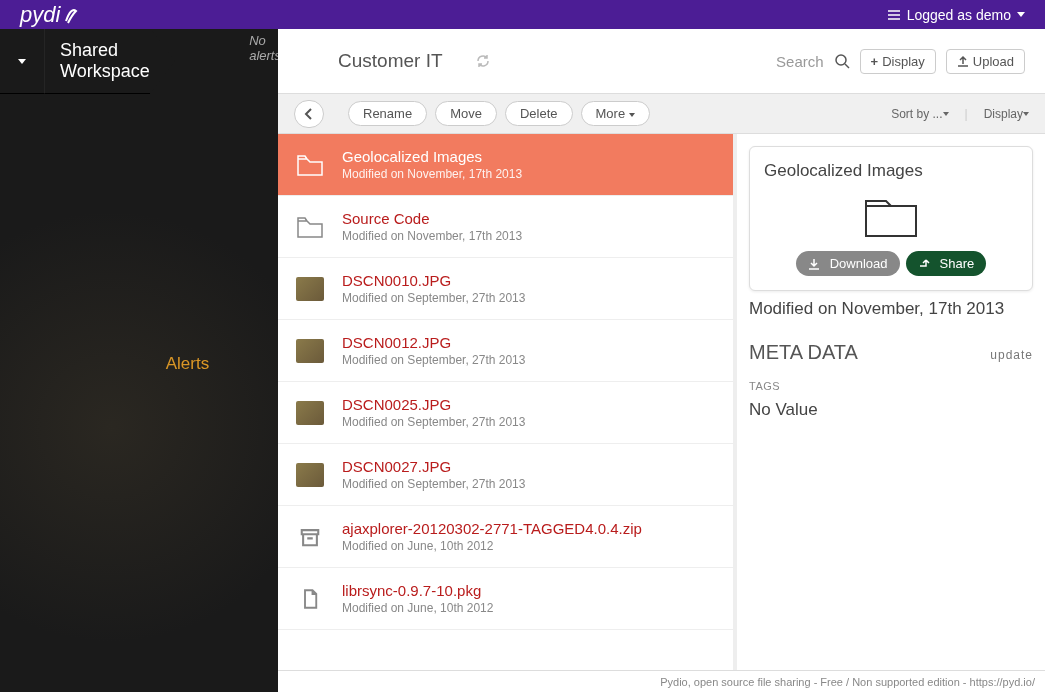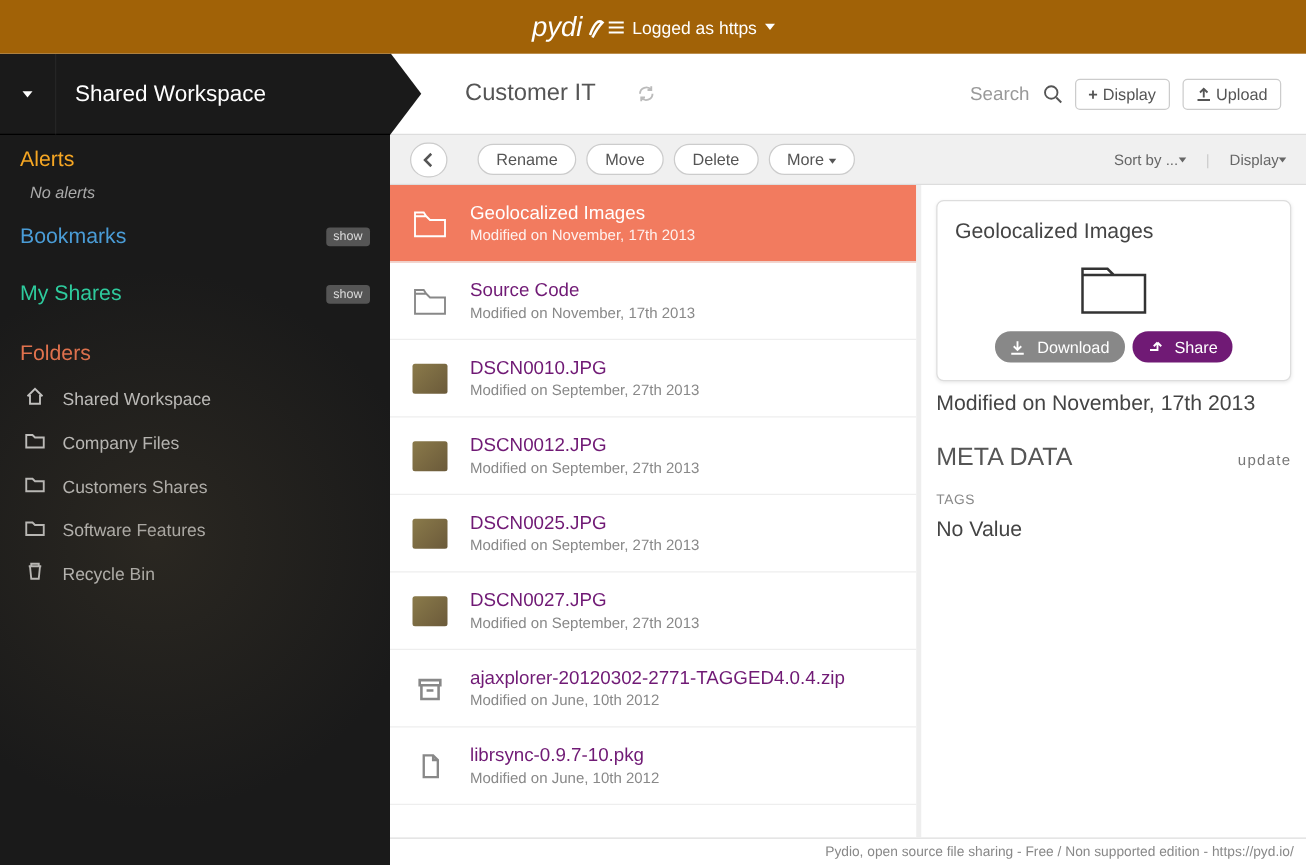--- a/index.html
+++ b/index.html
@@ -1,22 +1,22 @@
 <!DOCTYPE html>
 <html><head>
 <meta charset="utf-8">
 <style>
 * { margin: 0; padding: 0; box-sizing: border-box; font-family: -apple-system, BlinkMacSystemFont, "Segoe UI", Arial, sans-serif; }
 body { width: 1045px; height: 692px; overflow: hidden; display: flex; flex-direction: column; }
-.topbar { background: #a16207; height: 43px; display: flex; align-items: center; justify-content: center; padding: 0 20px; }
+.topbar { background: #4c1d95; height: 29px; display: flex; align-items: center; justify-content: space-between; padding: 0 20px; }
 .logo { color: #fff; font-size: 22px; font-style: italic; font-weight: 300; display: flex; align-items: center; }
 .logo svg { margin-left: 2px; }
 .user-area { color: #fff; font-size: 14px; display: flex; align-items: center; gap: 6px; }
 .app-body { flex: 1; display: flex; overflow: hidden; position: relative; }
-.sidebar { width: 312px; background: #1a1a1a; color: #999; display: flex; flex-direction: column; position: relative; }
+.sidebar { width: 278px; background: #1a1a1a; color: #999; display: flex; position: relative; }
 .sidebar::before { content:""; position:absolute; inset:0; background: radial-gradient(circle at 40% 60%, rgba(80,70,50,0.3), transparent 50%); pointer-events:none;}
 .ws-header { height: 65px; display: flex; align-items: center; border-bottom: 1px solid #000; position:relative; }
 .ws-dd { width: 45px; height: 65px; display:flex; align-items:center; justify-content:center; border-right: 1px solid rgba(255,255,255,0.05); }
 .ws-title { color: #fff; font-size: 18px; padding-left: 15px; flex:1; }
 .ws-arrow { position:absolute; right:-25px; top:50%; transform:translateY(-50%); width:0; height:0; border-top:33px solid transparent; border-bottom:33px solid transparent; border-left:25px solid #1a1a1a; z-index:5;}
 .sb-section { padding: 10px 16px 4px; display:flex; justify-content:space-between; align-items:center; }
 .sb-title { font-size: 17px; }
 .sb-alerts .sb-title { color: #f5a623; }
 .sb-book .sb-title { color: #4a9cd6; }
 .sb-shares .sb-title { color: #2ecc9e; }
@@ -38,31 +38,31 @@
 .tb-back { width:30px; height:28px; background:#fff; border:1px solid #ccc; border-radius:14px; display:flex; align-items:center; justify-content:center; }
 .tb-pill { background:#fff; border:1px solid #ccc; border-radius:14px; padding: 4px 14px; font-size:13px; color:#555; }
 .tb-right { font-size:12px; color:#666; display:flex; gap:12px; }
 .content-row { flex:1; display:flex; overflow:hidden; }
 .file-list { flex:1; overflow-y:auto; border-right: 4px solid #eee;}
 .file-row { display:flex; align-items:center; padding: 14px 18px; border-bottom:1px solid #eee; gap:18px; }
 .file-row.selected { background: #f27b5f; color:#fff; }
 .file-row.selected .fmeta { color: rgba(255,255,255,0.9); }
 .fthumb { width:28px; height:24px; display:flex; align-items:center; justify-content:center; flex-shrink:0; }
 .fthumb.img { background: linear-gradient(135deg,#8a7a4a,#6b5a3a); border-radius:2px; }
-.fname { font-size:15px; color:#701a75; }
+.fname { font-size:15px; color:#b91c1c; }
 .file-row.selected .fname { color:#fff; }
 .fmeta { font-size:12px; color:#888; margin-top:2px; }
 .detail { width:308px; padding: 12px; display:flex; flex-direction:column; gap:8px; font-size:14px; color:#555; }
 .detail-card { background:#fff; border:1px solid #ddd; border-radius:6px; padding:14px; display:flex; flex-direction:column; align-items:center; gap:10px; box-shadow: 0 1px 3px rgba(0,0,0,0.08);}
 .detail-title { font-size:17px; color:#444; align-self:flex-start;}
 .folder-big { width:60px; height:50px; }
 .dbtns { display:flex; gap:6px; }
 .dbtn { border:none; border-radius:14px; padding:5px 12px; font-size:13px; color:#fff; display:flex; align-items:center; gap:10px; }
 .dbtn.gray { background:#888; }
-.dbtn.green { background:#701a75; }
+.dbtn.green { background:#14532d; }
 .meta-lbl { font-size:11px; color:#888; letter-spacing:0.5px; margin-top:8px;}
 .meta-val { font-size:17px; color:#444; }
 .meta-head { font-size:20px; color:#555; font-weight:300; display:flex; justify-content:space-between; align-items:baseline; margin-top:14px;}
 .update-link { font-size:12px; color:#777; letter-spacing:1px; }
 .footer { height: 22px; background:#fff; border-top:1px solid #ddd; font-size:11px; color:#888; display:flex; align-items:center; justify-content:flex-end; padding:0 10px; }
 .caret-down{ display:inline-block; width:0;height:0;border-left:4px solid transparent;border-right:4px solid transparent;border-top:5px solid currentColor; vertical-align:middle;}
 .caret-down.sm { border-left-width:3px; border-right-width:3px; border-top-width:4px;}
 svg { stroke: currentColor; fill: none; stroke-width:1.5; }
 .refresh-ico { color:#bbb; }
 </style>
@@ -73,21 +73,21 @@
   <div class="logo">
     <span>pydi</span>
     <svg width="18" height="20" viewBox="0 0 18 20">
         <path d="M4 16 Q9 2 14 6 Q10 10 6 18" stroke="#fff" stroke-width="2"></path>
       </svg>
   </div>
   <div class="user-area">
     <svg width="14" height="12" viewBox="0 0 14 12">
         <path d="M1 2h12M1 6h12M1 10h12" stroke="#fff"></path>
       </svg>
-    <span>Logged as https</span>
+    <span>Logged as demo</span>
     <span class="caret-down"></span>
   </div>
 </div>
 
 <div class="app-body">
 
   <div class="sidebar">
     <div class="ws-header">
       <div class="ws-dd">
         <span class="caret-down" style="color:#fff"></span>

